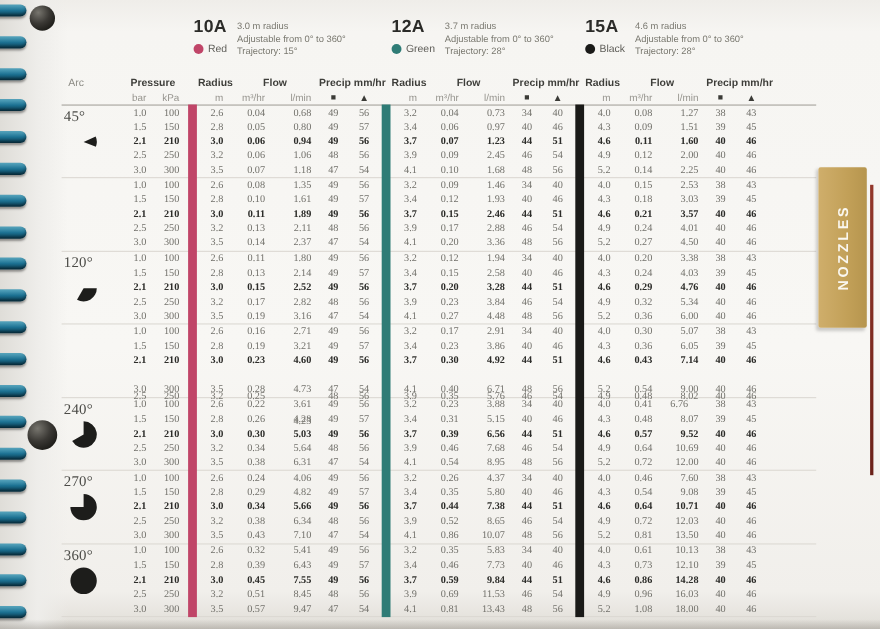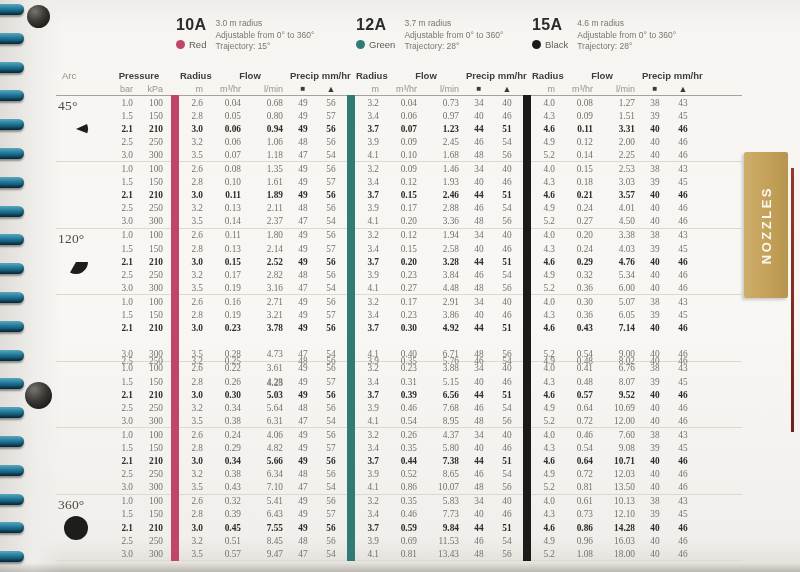--- a/index.html
+++ b/index.html
@@ -229,21 +229,21 @@
             <div class="num" style="grid-column: 7;">0.94</div>
             <div class="cen" style="grid-column: 8;">49</div>
             <div class="cen" style="grid-column: 9;">56</div>
             <div class="num" style="grid-column: 11;">3.7</div>
             <div class="num" style="grid-column: 12;">0.07</div>
             <div class="num" style="grid-column: 13;">1.23</div>
             <div class="cen" style="grid-column: 14;">44</div>
             <div class="cen" style="grid-column: 15;">51</div>
             <div class="num" style="grid-column: 17;">4.6</div>
             <div class="num" style="grid-column: 18;">0.11</div>
-            <div class="num" style="grid-column: 19;">3.31</div>
+            <div class="num" style="grid-column: 19;">1.60</div>
             <div class="cen" style="grid-column: 20;">40</div>
             <div class="cen" style="grid-column: 21;">46</div>
           </div>
           <div class="row">
             <div class="num" style="grid-column: 2;">2.5</div>
             <div class="num" style="grid-column: 3;">250</div>
             <div class="num" style="grid-column: 5;">3.2</div>
             <div class="num" style="grid-column: 6;">0.06</div>
             <div class="num" style="grid-column: 7;">1.06</div>
             <div class="cen" style="grid-column: 8;">48</div>
@@ -516,21 +516,21 @@
             <div class="num" style="grid-column: 18;">0.36</div>
             <div class="num" style="grid-column: 19;">6.05</div>
             <div class="cen" style="grid-column: 20;">39</div>
             <div class="cen" style="grid-column: 21;">45</div>
           </div>
           <div class="row bold">
             <div class="num" style="grid-column: 2;">2.1</div>
             <div class="num" style="grid-column: 3;">210</div>
             <div class="num" style="grid-column: 5;">3.0</div>
             <div class="num" style="grid-column: 6;">0.23</div>
-            <div class="num" style="grid-column: 7;">3.78</div>
+            <div class="num" style="grid-column: 7;">4.60</div>
             <div class="cen" style="grid-column: 8;">49</div>
             <div class="cen" style="grid-column: 9;">56</div>
             <div class="num" style="grid-column: 11;">3.7</div>
             <div class="num" style="grid-column: 12;">0.30</div>
             <div class="num" style="grid-column: 13;">4.92</div>
             <div class="cen" style="grid-column: 14;">44</div>
             <div class="cen" style="grid-column: 15;">51</div>
             <div class="num" style="grid-column: 17;">4.6</div>
             <div class="num" style="grid-column: 18;">0.43</div>
             <div class="num" style="grid-column: 19;">7.14</div>
@@ -570,36 +570,42 @@
             <div class="cen" style="grid-column: 14;">48</div>
             <div class="cen" style="grid-column: 15;">56</div>
             <div class="num" style="grid-column: 17;">5.2</div>
             <div class="num" style="grid-column: 18;">0.54</div>
             <div class="num" style="grid-column: 19;">9.00</div>
             <div class="cen" style="grid-column: 20;">40</div>
             <div class="cen" style="grid-column: 21;">46</div>
           </div>
         </div>
         <div class="group">
+          <div class="arcbox">
+            <div class="arclabel">240°</div>
+            <svg width="26" height="26" class="arcicon">
+              <path d="M13,13 L13.00,1.00 A12,12 0 1 1 2.61,19.00 Z" fill="#1d1d1b"></path>
+            </svg>
+          </div>
           <div class="row">
             <div class="num" style="grid-column: 2;">1.0</div>
             <div class="num" style="grid-column: 3;">100</div>
             <div class="num" style="grid-column: 5;">2.6</div>
             <div class="num" style="grid-column: 6;">0.22</div>
             <div class="num" style="grid-column: 7;">3.61</div>
             <div class="cen" style="grid-column: 8;">49</div>
             <div class="cen" style="grid-column: 9;">56</div>
             <div class="num" style="grid-column: 11;">3.2</div>
             <div class="num" style="grid-column: 12;">0.23</div>
             <div class="num" style="grid-column: 13;">3.88</div>
             <div class="cen" style="grid-column: 14;">34</div>
             <div class="cen" style="grid-column: 15;">40</div>
             <div class="num" style="grid-column: 17;">4.0</div>
             <div class="num" style="grid-column: 18;">0.41</div>
-            <div class="num" style="grid-column: 19;">6.76</div>
+            <div class="num" style="grid-column: 19; text-align: center;">6.76</div>
             <div class="cen" style="grid-column: 20;">38</div>
             <div class="cen" style="grid-column: 21;">43</div>
           </div>
           <div class="row">
             <div class="num" style="grid-column: 2;">1.5</div>
             <div class="num" style="grid-column: 3;">150</div>
             <div class="num" style="grid-column: 5;">2.8</div>
             <div class="num" style="grid-column: 6;">0.26</div>
             <div class="num" style="grid-column: 7;">4.28</div>
             <div class="cen" style="grid-column: 8;">49</div>
@@ -667,20 +673,26 @@
             <div class="cen" style="grid-column: 14;">48</div>
             <div class="cen" style="grid-column: 15;">56</div>
             <div class="num" style="grid-column: 17;">5.2</div>
             <div class="num" style="grid-column: 18;">0.72</div>
             <div class="num" style="grid-column: 19;">12.00</div>
             <div class="cen" style="grid-column: 20;">40</div>
             <div class="cen" style="grid-column: 21;">46</div>
           </div>
         </div>
         <div class="group">
+          <div class="arcbox">
+            <div class="arclabel">270°</div>
+            <svg width="26" height="26" class="arcicon">
+              <path d="M13,13 L13.00,1.00 A12,12 0 1 1 1.00,13.00 Z" fill="#1d1d1b"></path>
+            </svg>
+          </div>
           <div class="row">
             <div class="num" style="grid-column: 2;">1.0</div>
             <div class="num" style="grid-column: 3;">100</div>
             <div class="num" style="grid-column: 5;">2.6</div>
             <div class="num" style="grid-column: 6;">0.24</div>
             <div class="num" style="grid-column: 7;">4.06</div>
             <div class="cen" style="grid-column: 8;">49</div>
             <div class="cen" style="grid-column: 9;">56</div>
             <div class="num" style="grid-column: 11;">3.2</div>
             <div class="num" style="grid-column: 12;">0.26</div>

